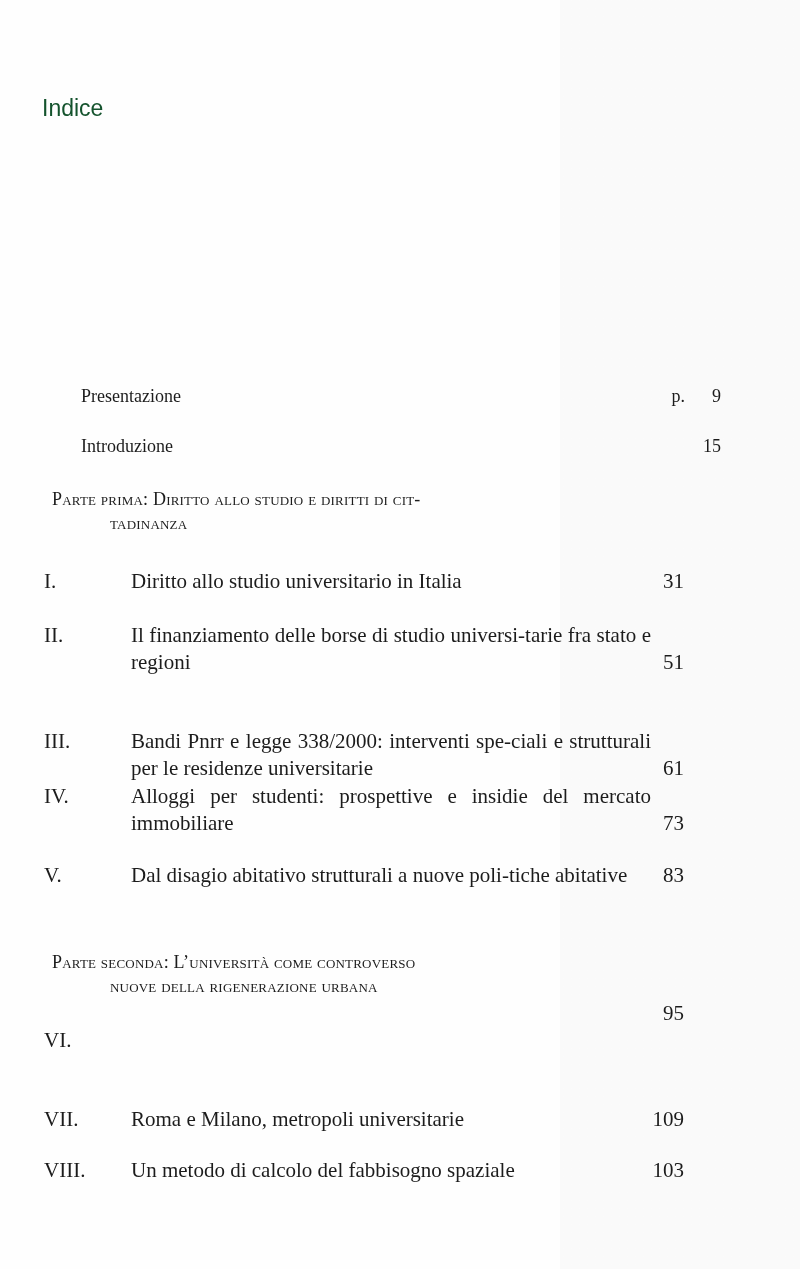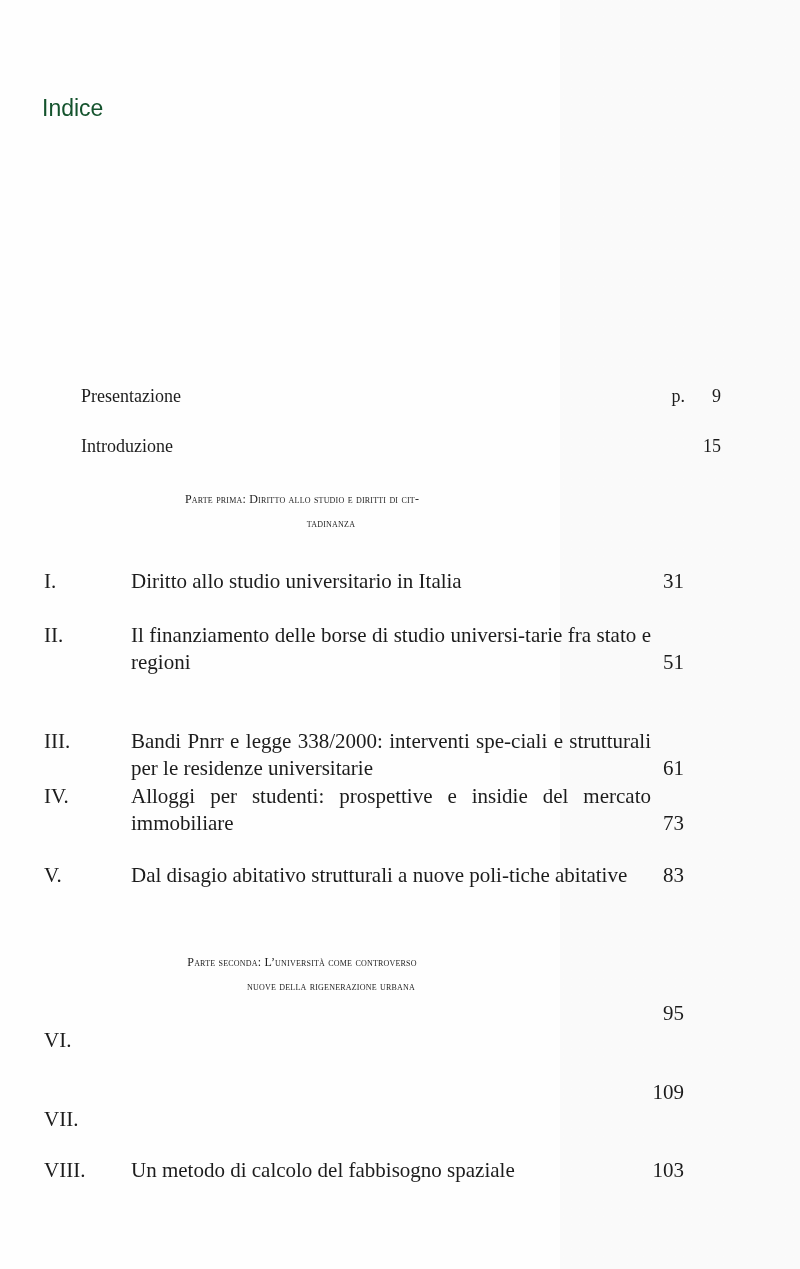--- a/index.html
+++ b/index.html
@@ -13,21 +13,21 @@
       linear-gradient(90deg, transparent 560px, rgba(0,0,0,0.015) 560px, rgba(0,0,0,0.015) 800px);
   }
   .title {
     position: absolute; left: 42px; top: 95px;
     font-family: "Liberation Sans", "DejaVu Sans", sans-serif;
     font-weight: normal; font-size: 23px; color: #14532d;
   }
   .entry { position: absolute; left: 56px; width: 640px; font-size: 18px; line-height: 27px; margin-left: 25px; }
   .entry .pg { position: absolute; right: 0; bottom: 0; text-align: right; }
   .pref { position: absolute; right: 36px; bottom: 0; }
-  .part { position: absolute; left: 32px; width: 540px; font-size: 12px; line-height: 24px; letter-spacing: 0.2px; text-align: center; }
+  .part { position: absolute; left: 52px; width: 540px; font-size: 18px; line-height: 24px; letter-spacing: 0.2px; }
   .part .sc { font-variant: small-caps; }
   .part .l1 { display: block; }
   .part .l2 { display: block; padding-left: 58px; }
   .chap { position: absolute; left: 44px; width: 640px; font-size: 21px; line-height: 27px; }
   .chap .num { position: absolute; left: 0; top: 0; }
   .chap .txt { display: block; margin-left: 87px; width: 520px; text-align: justify; }
   .chap .pg { position: absolute; right: 0; bottom: 0; }
 </style>
 </head>
 <body>
@@ -87,20 +87,21 @@
   <span class="l2 sc">nuove della rigenerazione urbana</span>
 </div>
 
 <div class="chap" style="top:1027px;">
   <span class="num">VI.</span>
   <span class="pg">95</span>
 </div>
 
 <div class="chap" style="top:1106px;">
   <span class="num">VII.</span>
+  <span class="txt">Roma e Milano, metropoli universitarie</span>
   <span class="pg">109</span>
 </div>
 
 <div class="chap" style="top:1157px;">
   <span class="num">VIII.</span>
   <span class="txt">Un metodo di calcolo del fabbisogno spaziale</span>
   <span class="pg">103</span>
 </div>
 
 </body></html>

